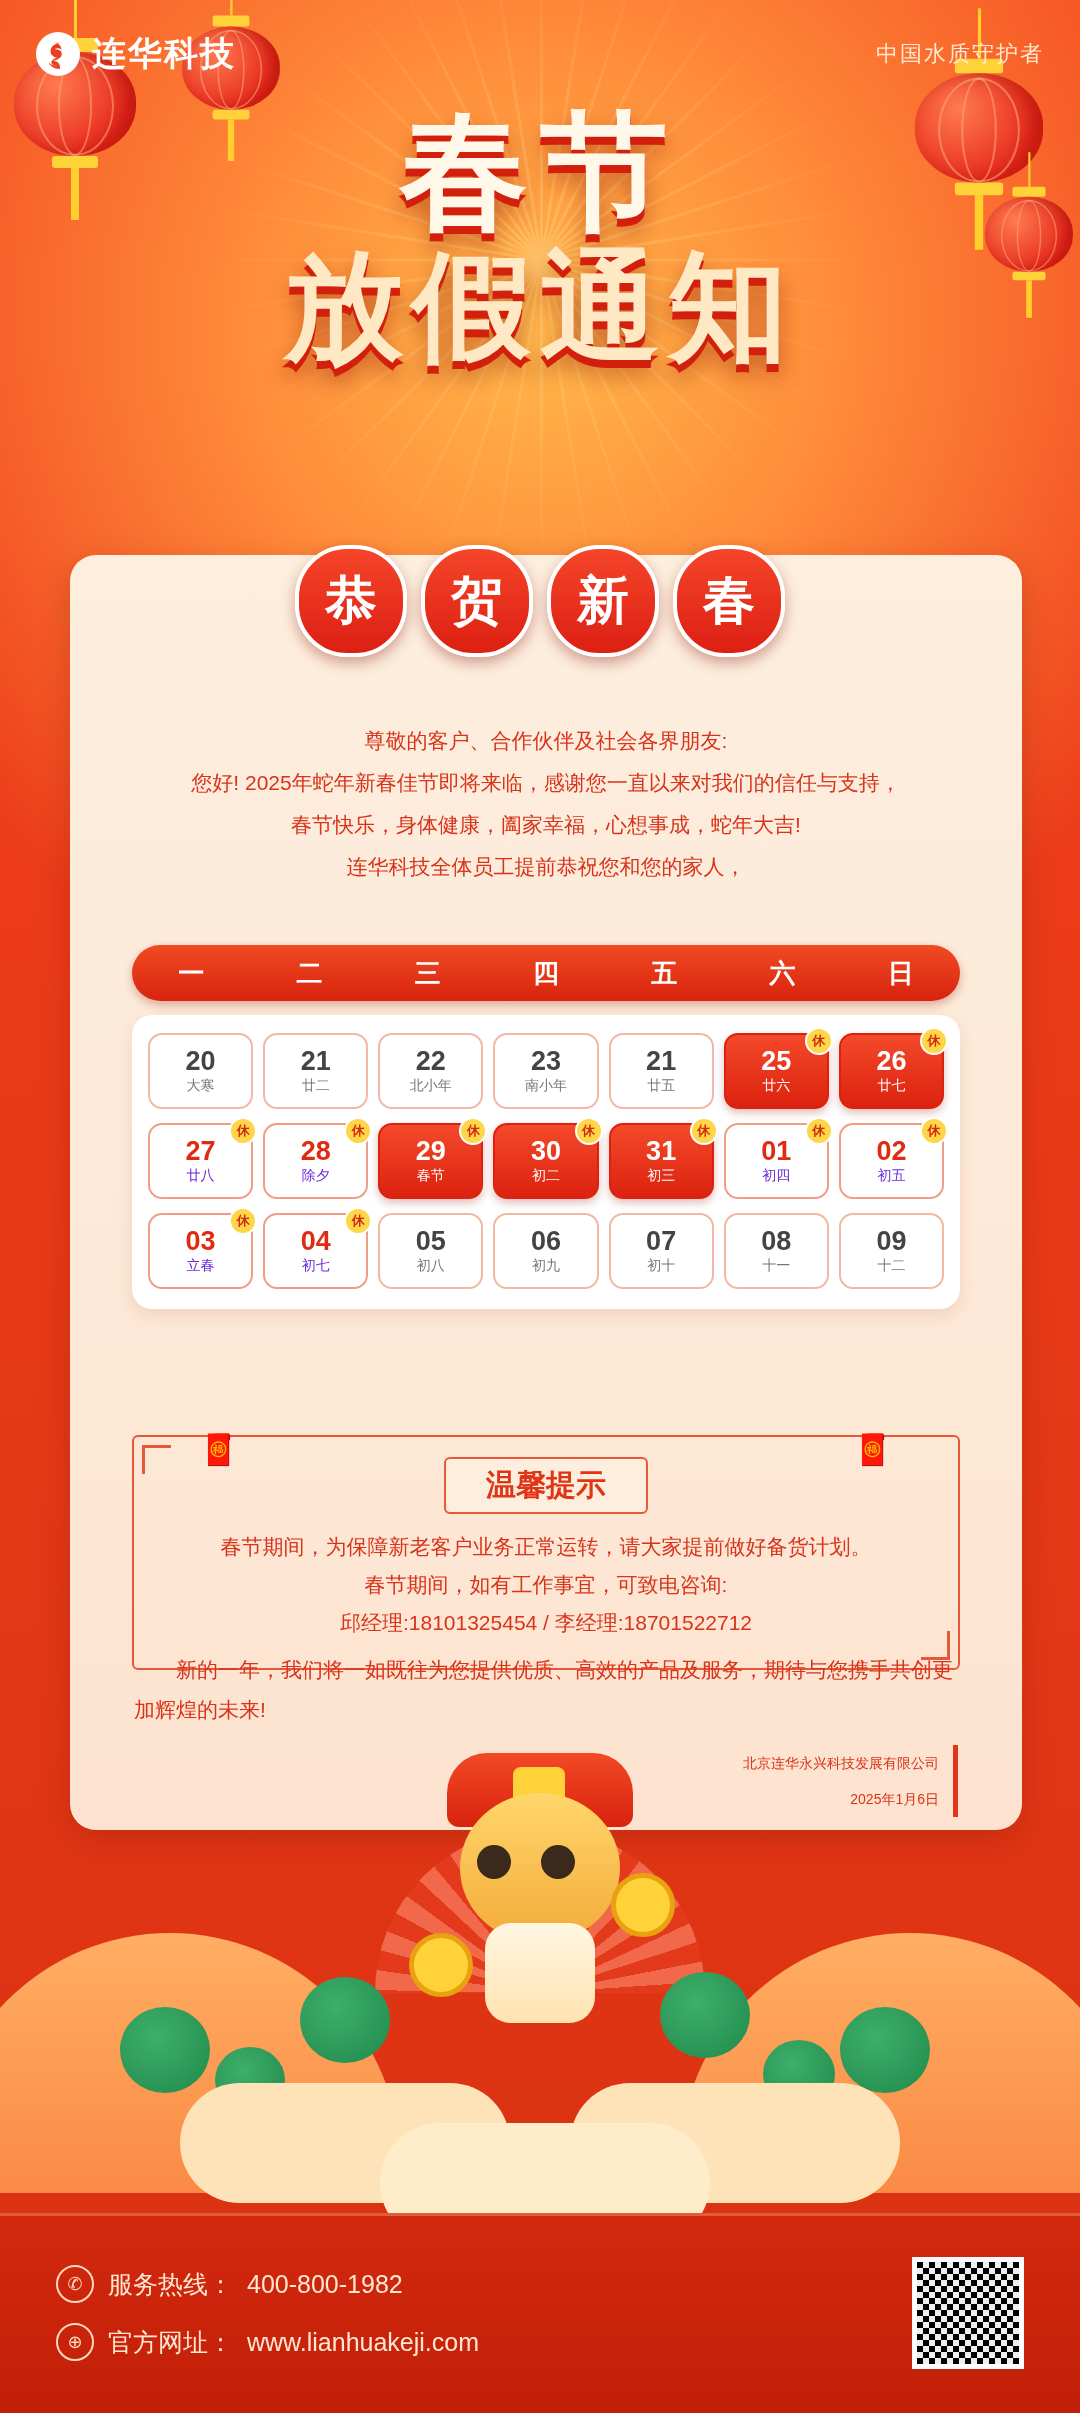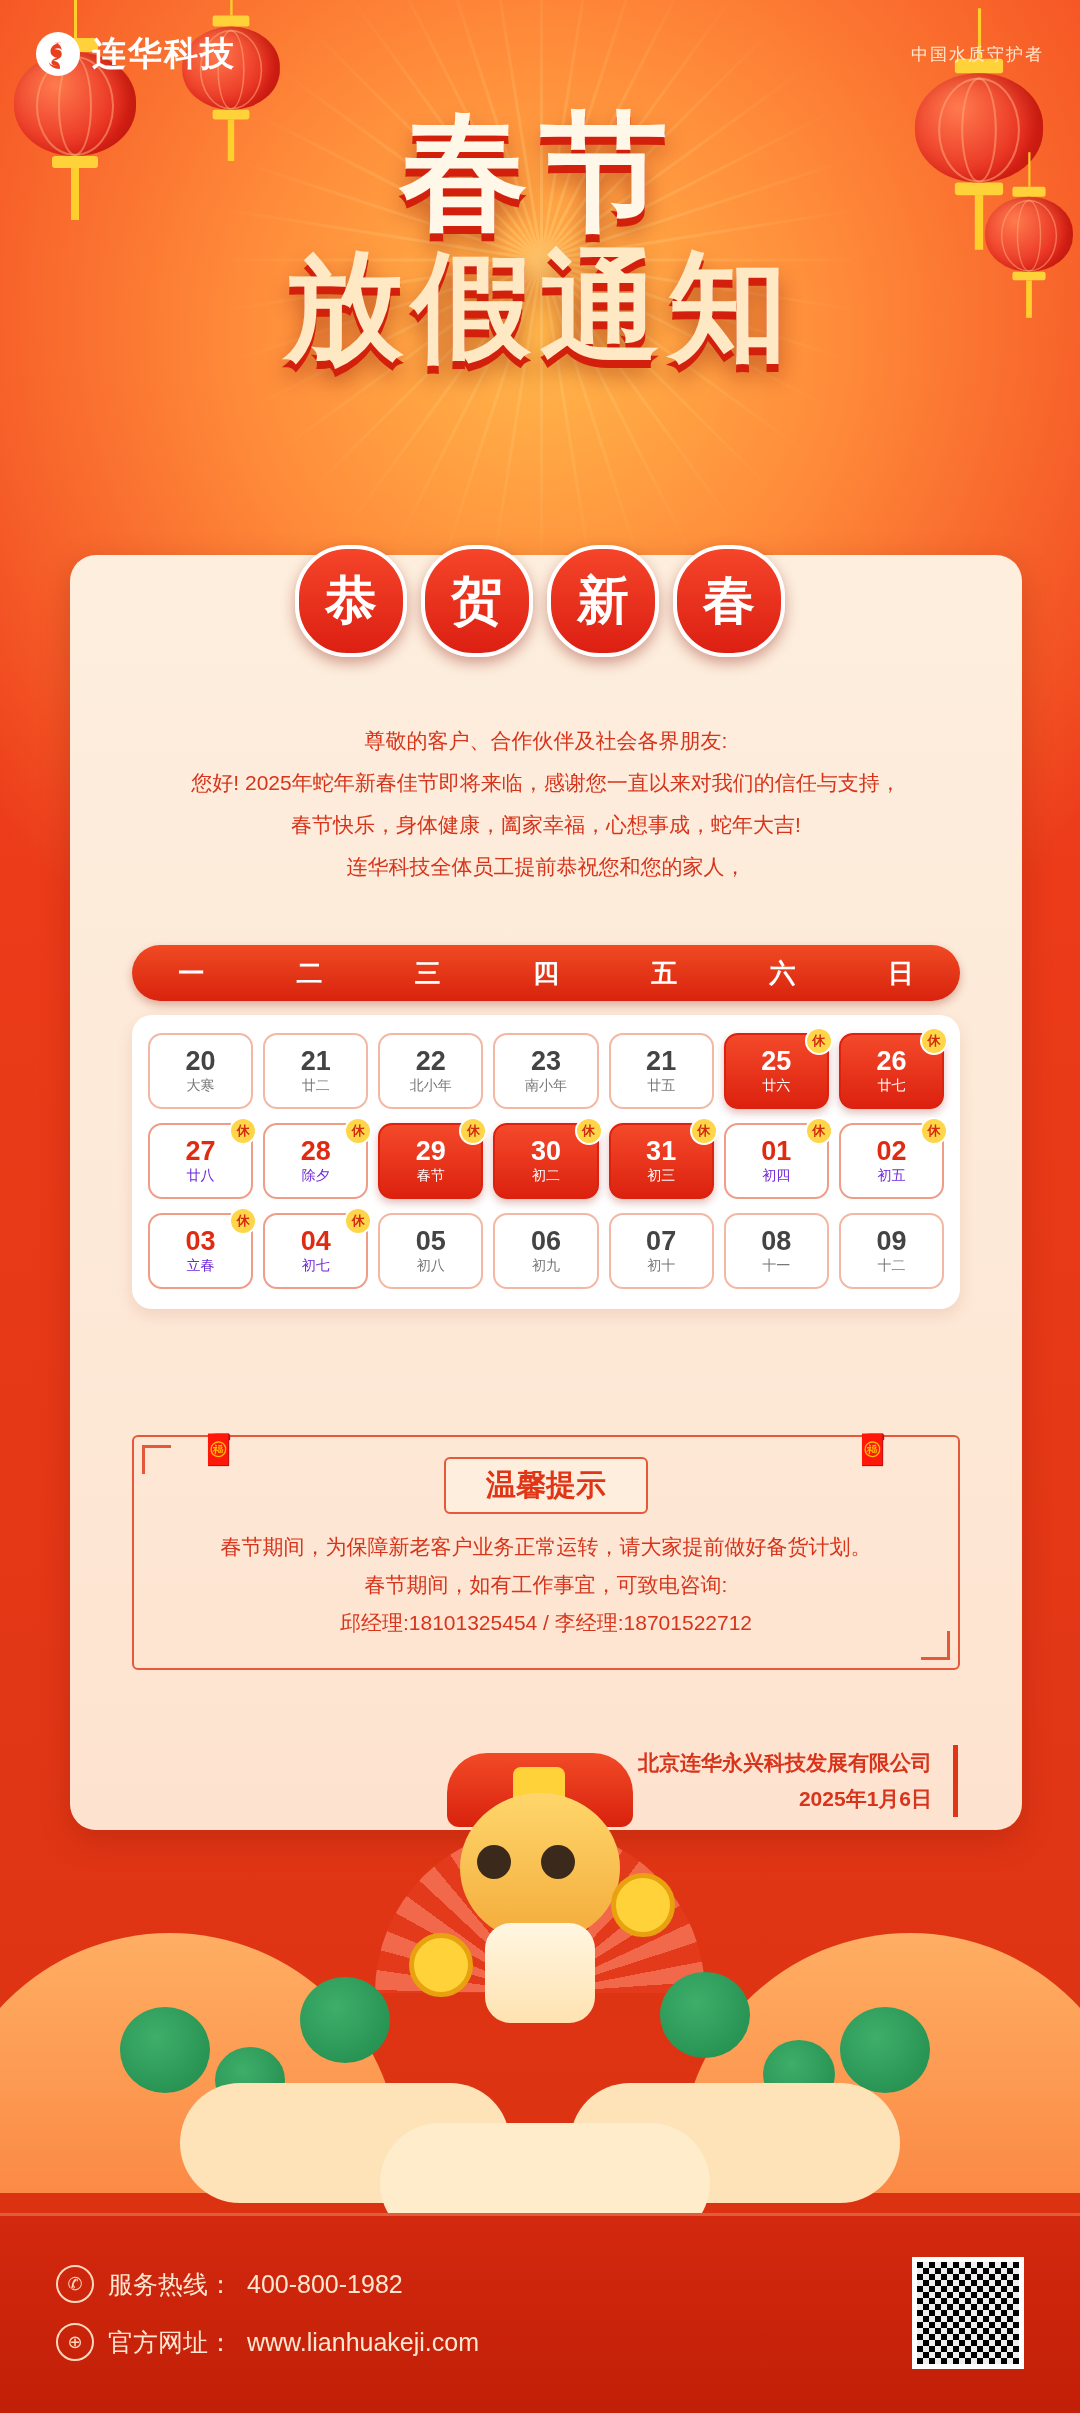--- a/index.html
+++ b/index.html
@@ -16,21 +16,21 @@
   }
   
   .rays{position:absolute;left:0;right:0;top:0;height:620px;overflow:hidden;opacity:.5;}
   .ray{position:absolute;left:50%;top:260px;width:3px;height:330px;background:linear-gradient(180deg,rgba(255,220,140,.75),rgba(255,220,140,0));transform-origin:50% 0;}
   
   .header{position:absolute;top:24px;left:0;right:0;height:60px;display:flex;align-items:center;justify-content:space-between;padding:0 36px;box-sizing:border-box;z-index:6;}
   .brand{display:flex;align-items:center;gap:12px;}
   .brand-logo{width:44px;height:44px;border-radius:50%;background:#fff;display:flex;align-items:center;justify-content:center;}
   .brand-logo svg{width:30px;height:30px;}
   .brand-name{color:#fff;font-size:34px;font-weight:bold;letter-spacing:2px;}
-  .slogan{color:#ffe9cf;font-size:17px;letter-spacing:2px;}
+  .slogan{color:#ffe9cf;font-size:22px;letter-spacing:2px;}
   
   .lantern{position:absolute;z-index:4;}
   .lantern .cap{width:46px;height:14px;background:#ffd23a;border-radius:3px;margin:0 auto;}
   .lantern .body{width:122px;height:104px;border-radius:50%/48%;background:radial-gradient(circle at 34% 32%,#ff7a4d,#e5261b 72%);position:relative;box-shadow:inset -10px 0 18px rgba(150,10,0,.45);}
   .lantern .body:before,.lantern .body:after{content:"";position:absolute;top:4%;height:92%;border:2px solid rgba(255,170,120,.55);border-radius:50%;}
   .lantern .body:before{left:22px;right:22px;}
   .lantern .body:after{left:44px;right:44px;}
   .lantern .base{width:46px;height:12px;background:#ffd23a;border-radius:3px;margin:0 auto;}
   .lantern .tassel{width:8px;height:52px;background:#ffcf2e;margin:0 auto;}
   .lantern .string{width:3px;height:48px;background:#ffcf2e;margin:0 auto;}
@@ -65,21 +65,21 @@
   
   .tips{position:absolute;left:62px;right:62px;top:880px;border:2px solid #e5593a;border-radius:6px;padding:20px 20px 26px;box-sizing:border-box;}
   .tips:before,.tips:after{content:"";position:absolute;width:26px;height:26px;border:3px solid #e5593a;}
   .tips:before{left:8px;top:8px;border-right:none;border-bottom:none;}
   .tips:after{right:8px;bottom:8px;border-left:none;border-top:none;}
   .tips-title{width:200px;margin:0 auto 14px;border:2px solid #e5593a;border-radius:6px;text-align:center;color:#e03516;font-size:30px;font-weight:bold;padding:6px 0;background:#fdeedd;}
   .tips-line{text-align:center;color:#d8341b;font-size:21px;line-height:38px;}
   .mascot-s{position:absolute;top:-6px;font-size:30px;}
   
   .closing{position:absolute;left:64px;right:64px;top:1095px;color:#d8341b;font-size:21px;line-height:40px;text-indent:42px;}
-  .sign{position:absolute;right:64px;top:1190px;text-align:right;color:#d8341b;font-size:21px;line-height:36px;border-right:5px solid #e03516;padding-right:21px;font-weight:bold;}
+  .sign{position:absolute;right:64px;top:1190px;text-align:right;color:#d8341b;font-size:14px;line-height:36px;border-right:5px solid #e03516;padding-right:14px;}
   
   .scene{position:absolute;left:0;right:0;bottom:150px;height:620px;z-index:5;pointer-events:none;}
   .fan{position:absolute;left:50%;transform:translateX(-50%);bottom:270px;width:330px;height:165px;border-radius:165px 165px 0 0;background:repeating-conic-gradient(from 180deg at 50% 100%,#e43a1c 0deg 7deg,#f2684a 7deg 14deg);}
   .hillL{position:absolute;left:-60px;bottom:70px;width:460px;height:260px;border-radius:230px 230px 0 0;background:linear-gradient(180deg,#ffae63,#fb8a45);}
   .hillR{position:absolute;right:-60px;bottom:70px;width:460px;height:260px;border-radius:230px 230px 0 0;background:linear-gradient(180deg,#ffae63,#fb8a45);}
   .tree{position:absolute;bottom:170px;width:90px;height:86px;border-radius:50%;background:radial-gradient(circle at 40% 35%,#3fae6a,#1f8a4c);}
   .cloud{position:absolute;bottom:60px;height:120px;border-radius:60px;background:#ffe3b8;}
   .snake{position:absolute;left:50%;transform:translateX(-50%);bottom:230px;width:250px;height:280px;}
   .snake .head{position:absolute;left:45px;top:40px;width:160px;height:150px;border-radius:50%;background:linear-gradient(180deg,#ffd66b,#f3ab3a);}
   .snake .hat{position:absolute;left:32px;top:0;width:186px;height:74px;border-radius:40px 40px 12px 12px;background:linear-gradient(180deg,#f24a27,#d8220d);}
@@ -318,20 +318,21 @@
       <div class="tips-title">温馨提示</div>
       <div class="tips-line">春节期间，为保障新老客户业务正常运转，请大家提前做好备货计划。</div>
       <div class="tips-line">春节期间，如有工作事宜，可致电咨询:</div>
       <div class="tips-line">
         <span class="mascot-s" style="left:66px;">🧧</span>
         <span>邱经理:18101325454 / 李经理:18701522712</span>
         <span class="mascot-s" style="right:66px;">🧧</span>
       </div>
     </div>
 
+    <div class="closing">新的一年，我们将一如既往为您提供优质、高效的产品及服务，期待与您携手共创更加辉煌的未来!</div>
     <div class="sign">
       <div>北京连华永兴科技发展有限公司</div>
       <div>2025年1月6日</div>
     </div>
   </div>
 
   <div class="pills" id="pills">
       <div class="pill">恭</div>
       <div class="pill">贺</div>
       <div class="pill">新</div>

